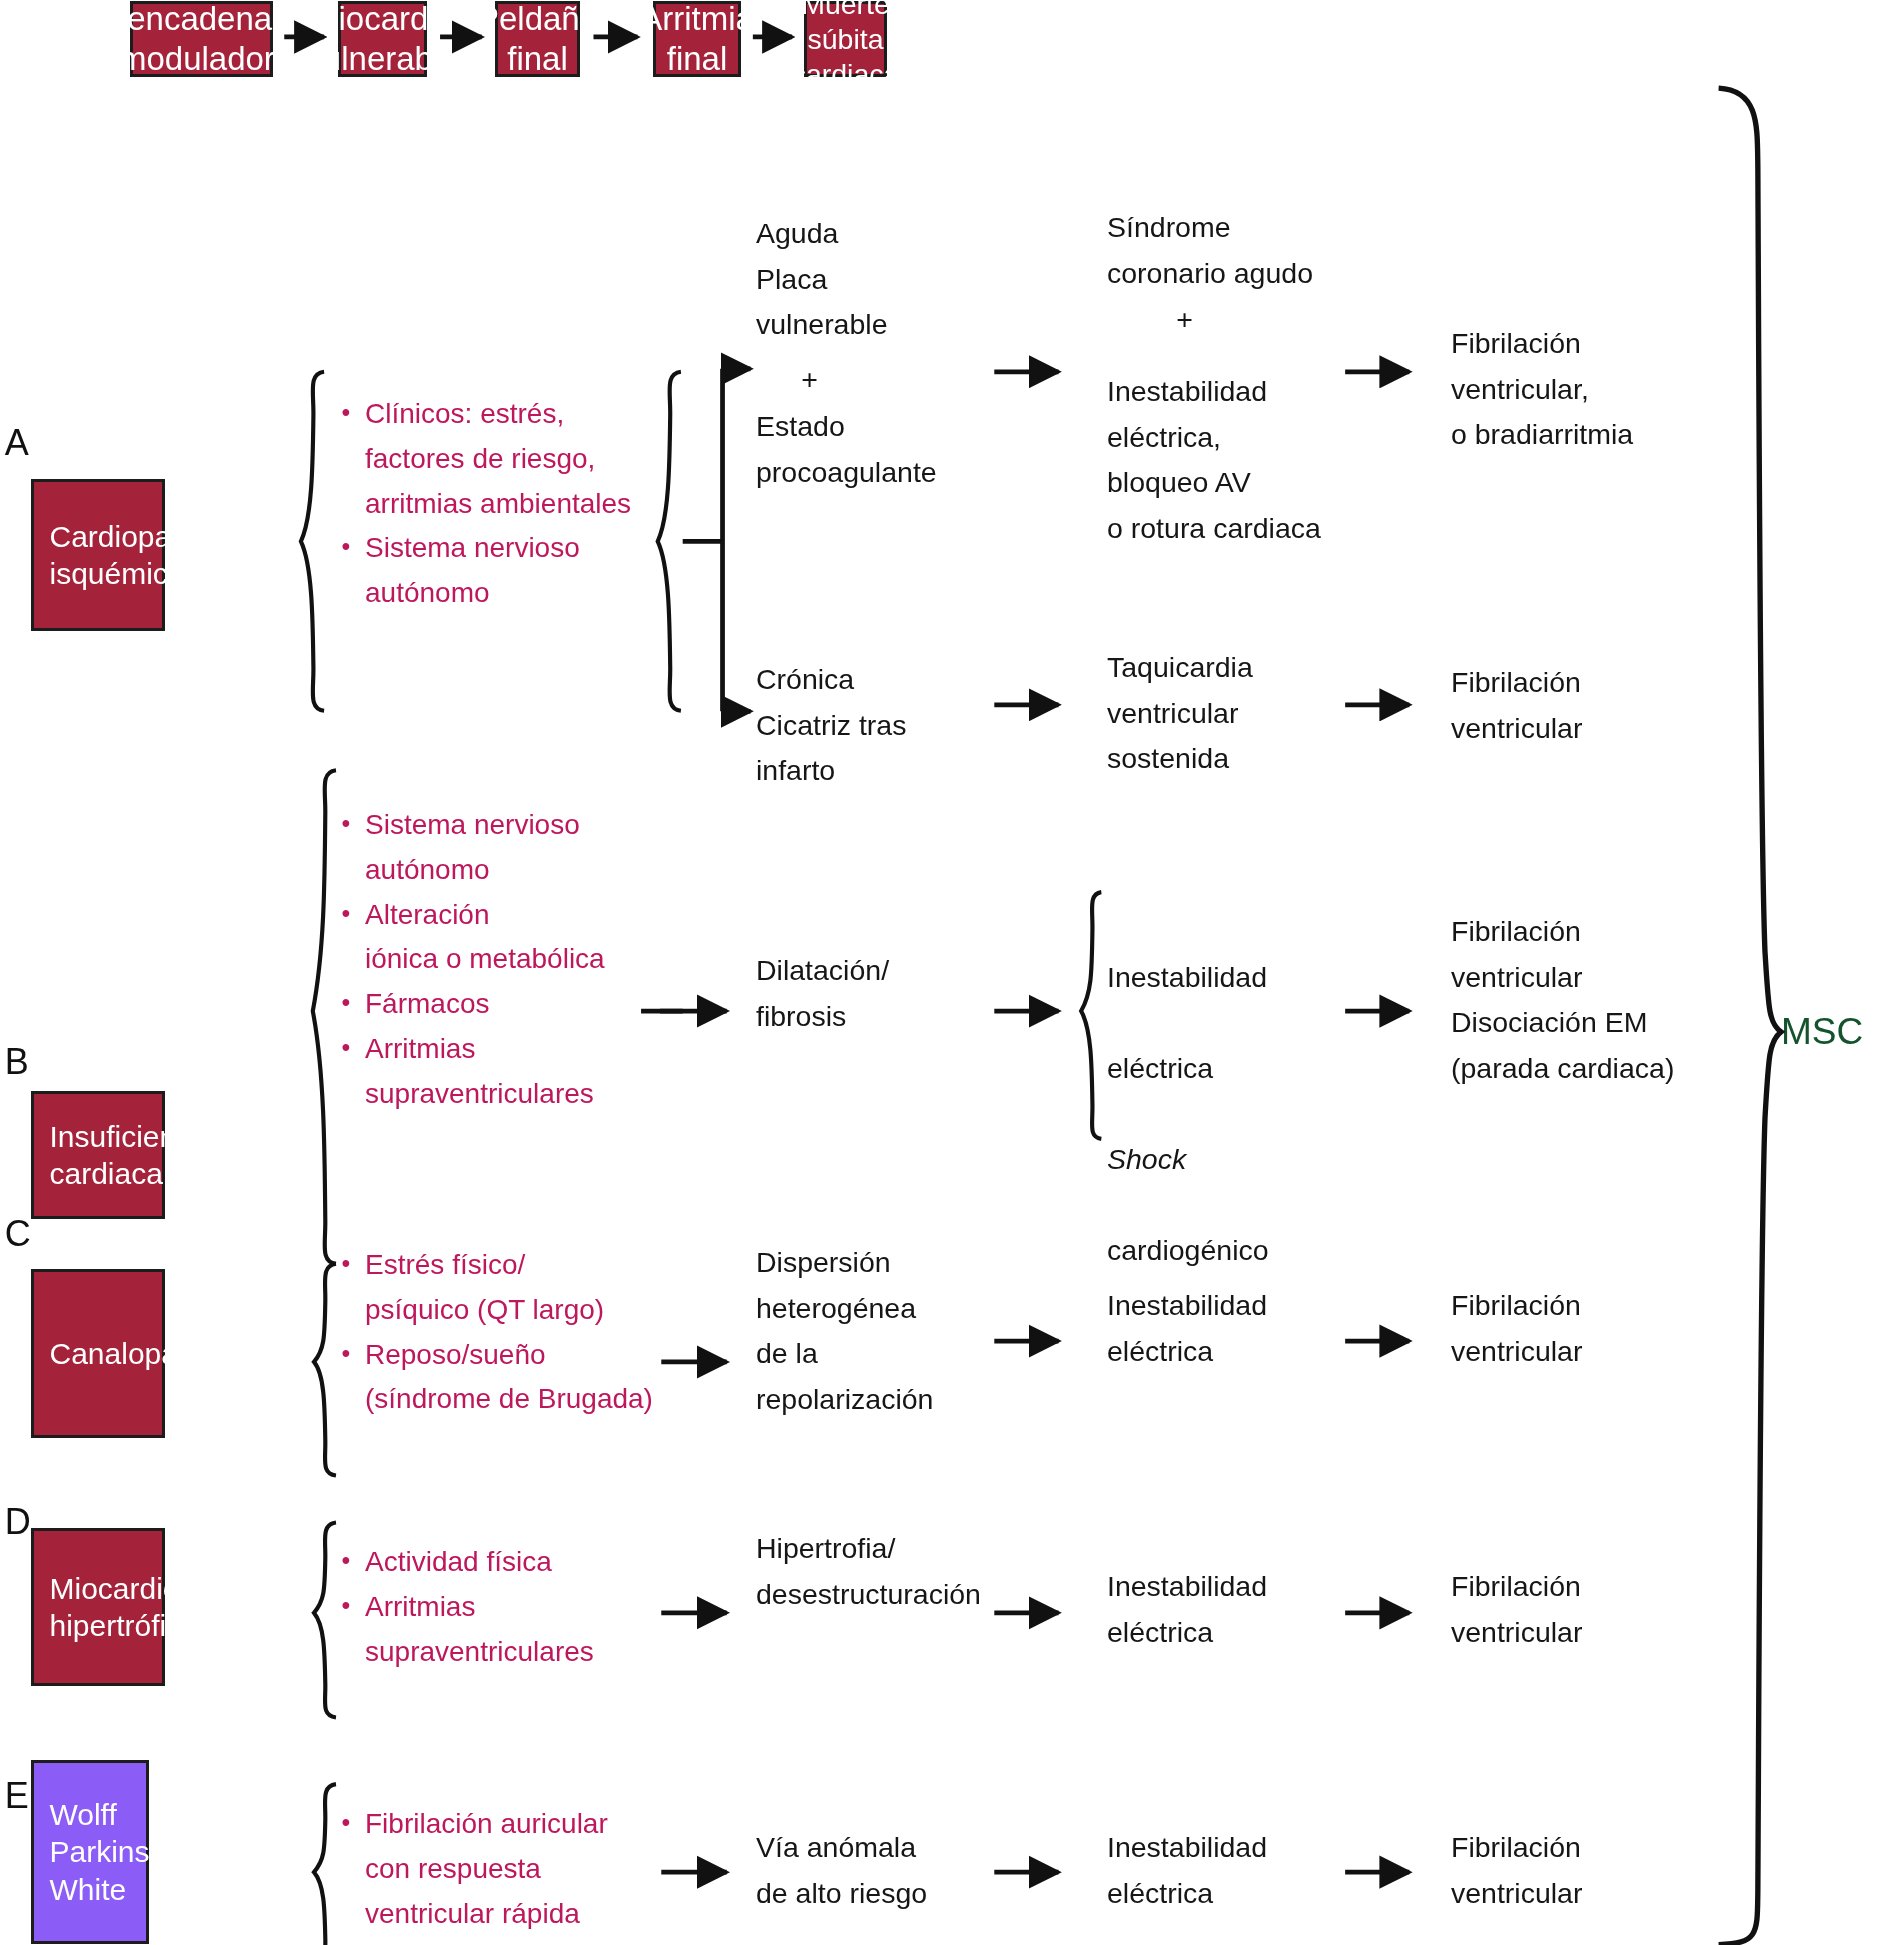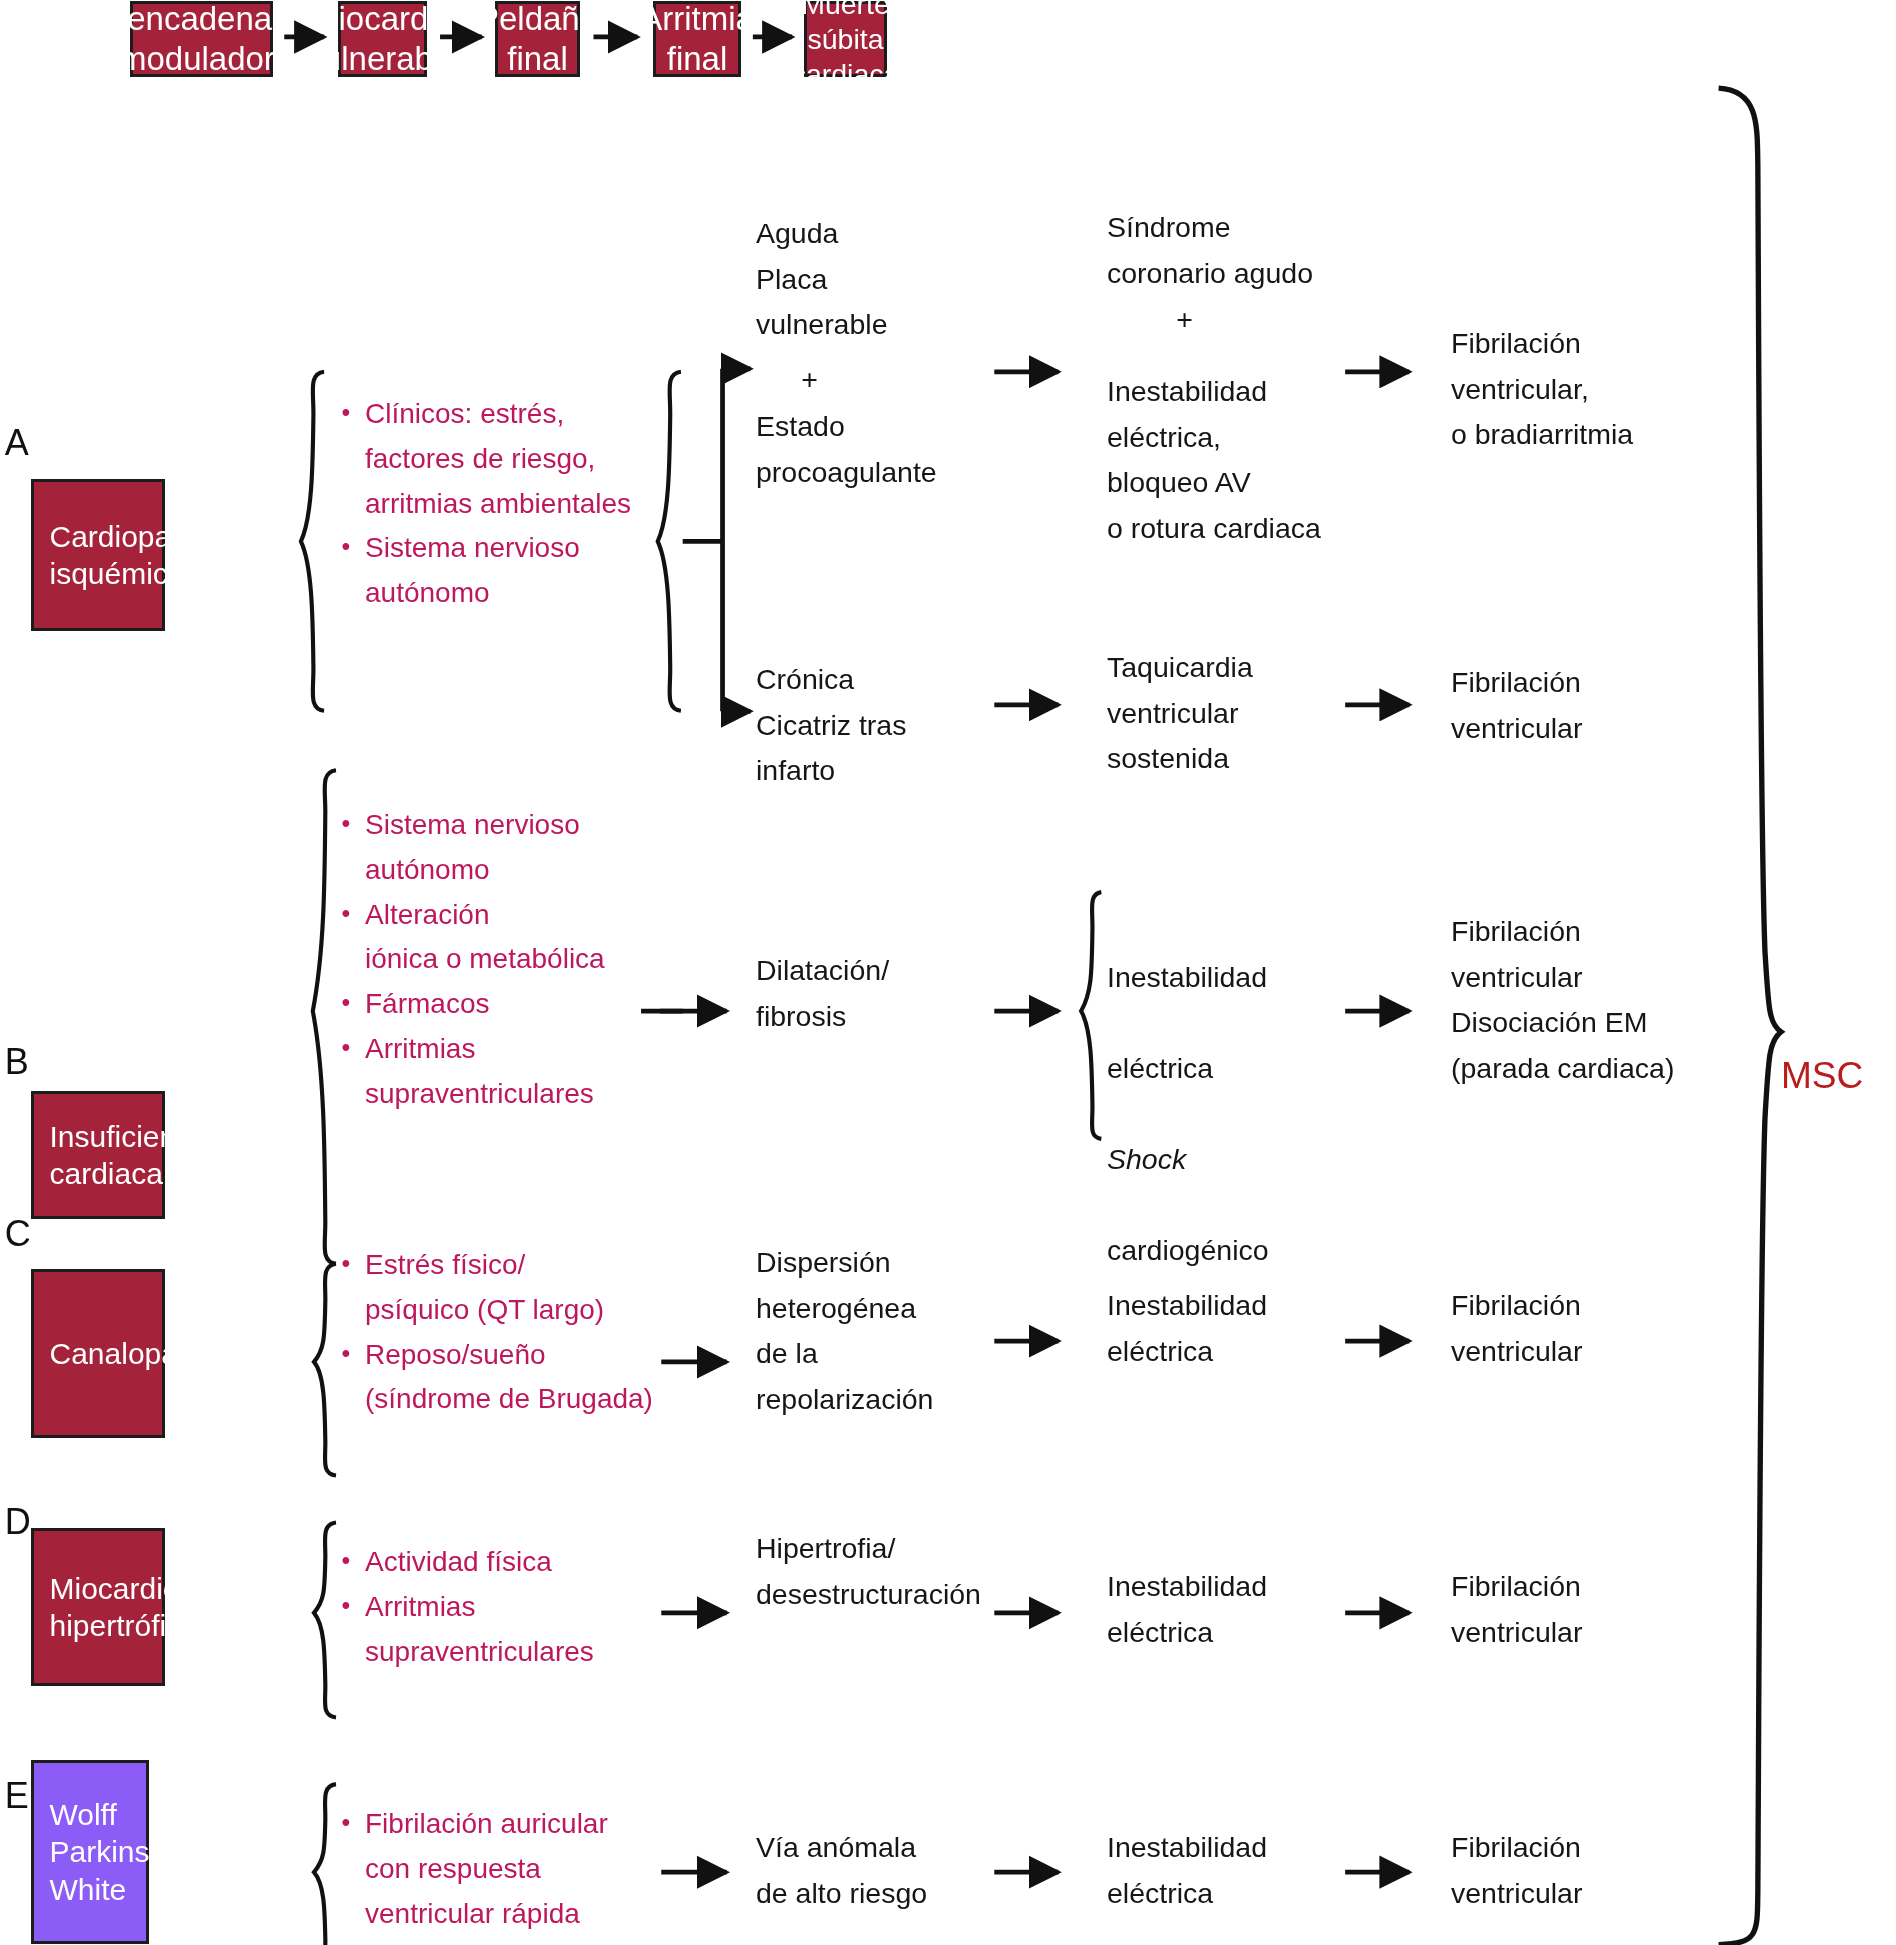--- a/index.html
+++ b/index.html
@@ -81,22 +81,21 @@
   .ital{font-style:italic;}
   svg.overlay{
     position:absolute;
     left:0;top:0;
     width:1897px;height:1946px;
     pointer-events:none;
   }
   .msc-label{
     position:absolute;
     font-size:37px;
-    color:#b91c1c;
-    margin-top:44px;
+    color:#14532d;
   }
 </style>
 </head>
 <body>
 
 <div id="canvas">
 
   <div class="hdr-box" style="left: 130px; top: 1.2px; width: 143px; height: 76px; background: rgb(164, 35, 58); border-color: rgb(28, 28, 28); color: rgb(255, 255, 255);">Desencadenantes
 y moduladores</div>
   <div class="hdr-box" style="left: 338px; top: 1.2px; width: 89px; height: 76px; background: rgb(164, 35, 58); border-color: rgb(28, 28, 28); color: rgb(255, 255, 255);">Miocardio

